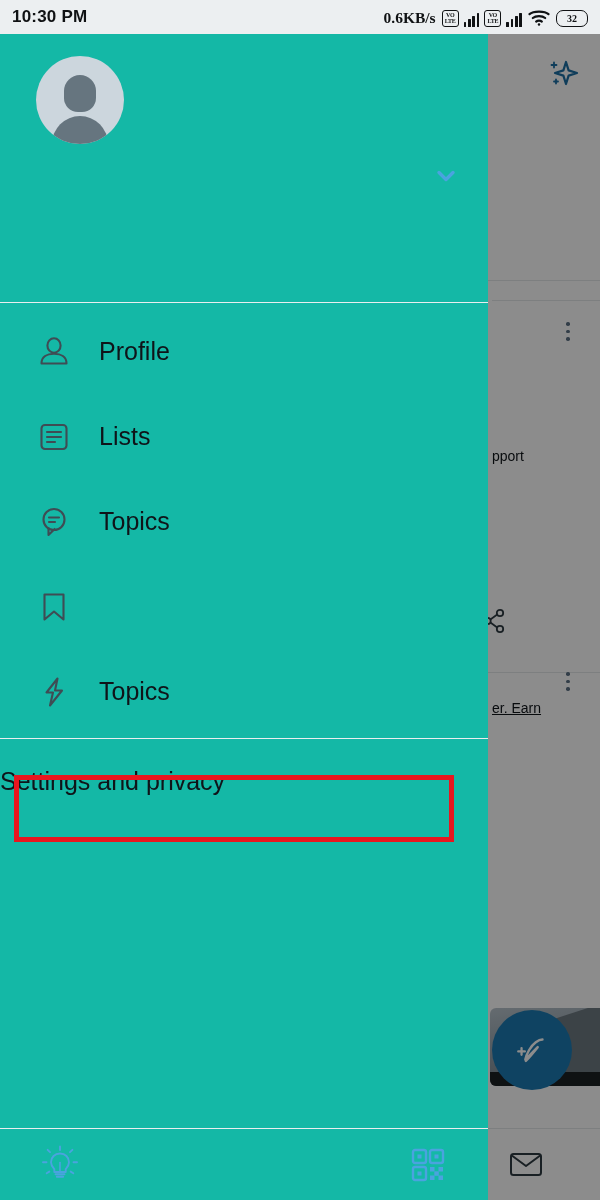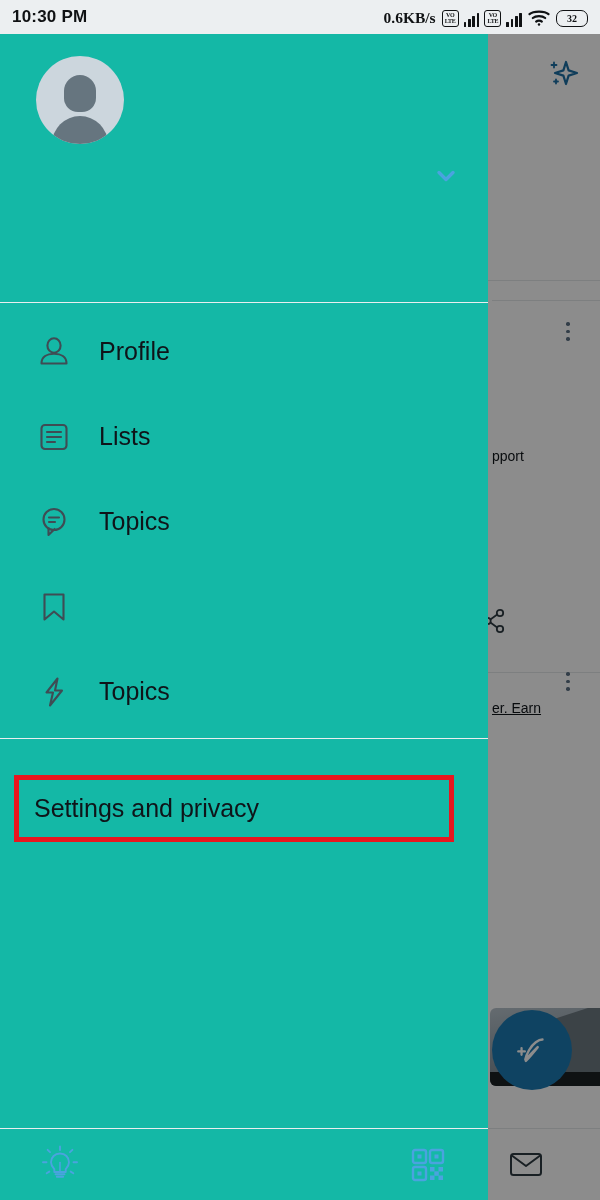--- a/index.html
+++ b/index.html
@@ -166,22 +166,22 @@
   .menu-label {
     margin-left:25px;
     font-size:25px; color:#0f1419;
     font-family:"Liberation Sans", sans-serif;
   }
 
   .section-divider { height:1px; background:#eaeef0; margin-top:4px; }
 
   #drawer-secondary { flex:0 0 auto; }
   .secondary-item {
-    display:flex; align-items:flex-end;
-    height:84px; padding-left:34px;
+    display:flex; align-items:center;
+    height:84px; 
     cursor:pointer;
     position:relative;
   }
   .secondary-label {
     font-size:25px; color:#0f1419;
   }
 
   #drawer-spacer { flex:1 1 auto; }
 
   #drawer-bottom {

